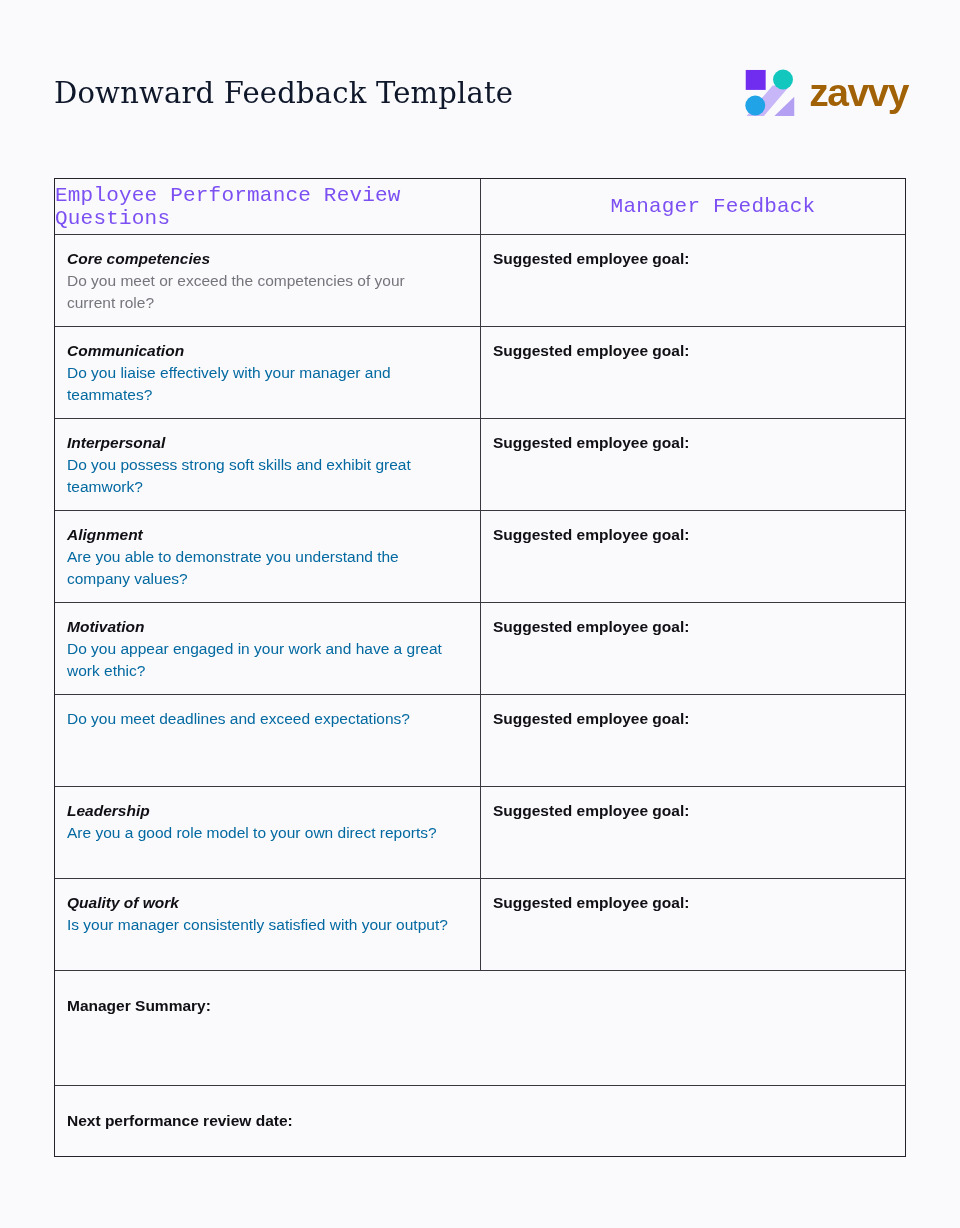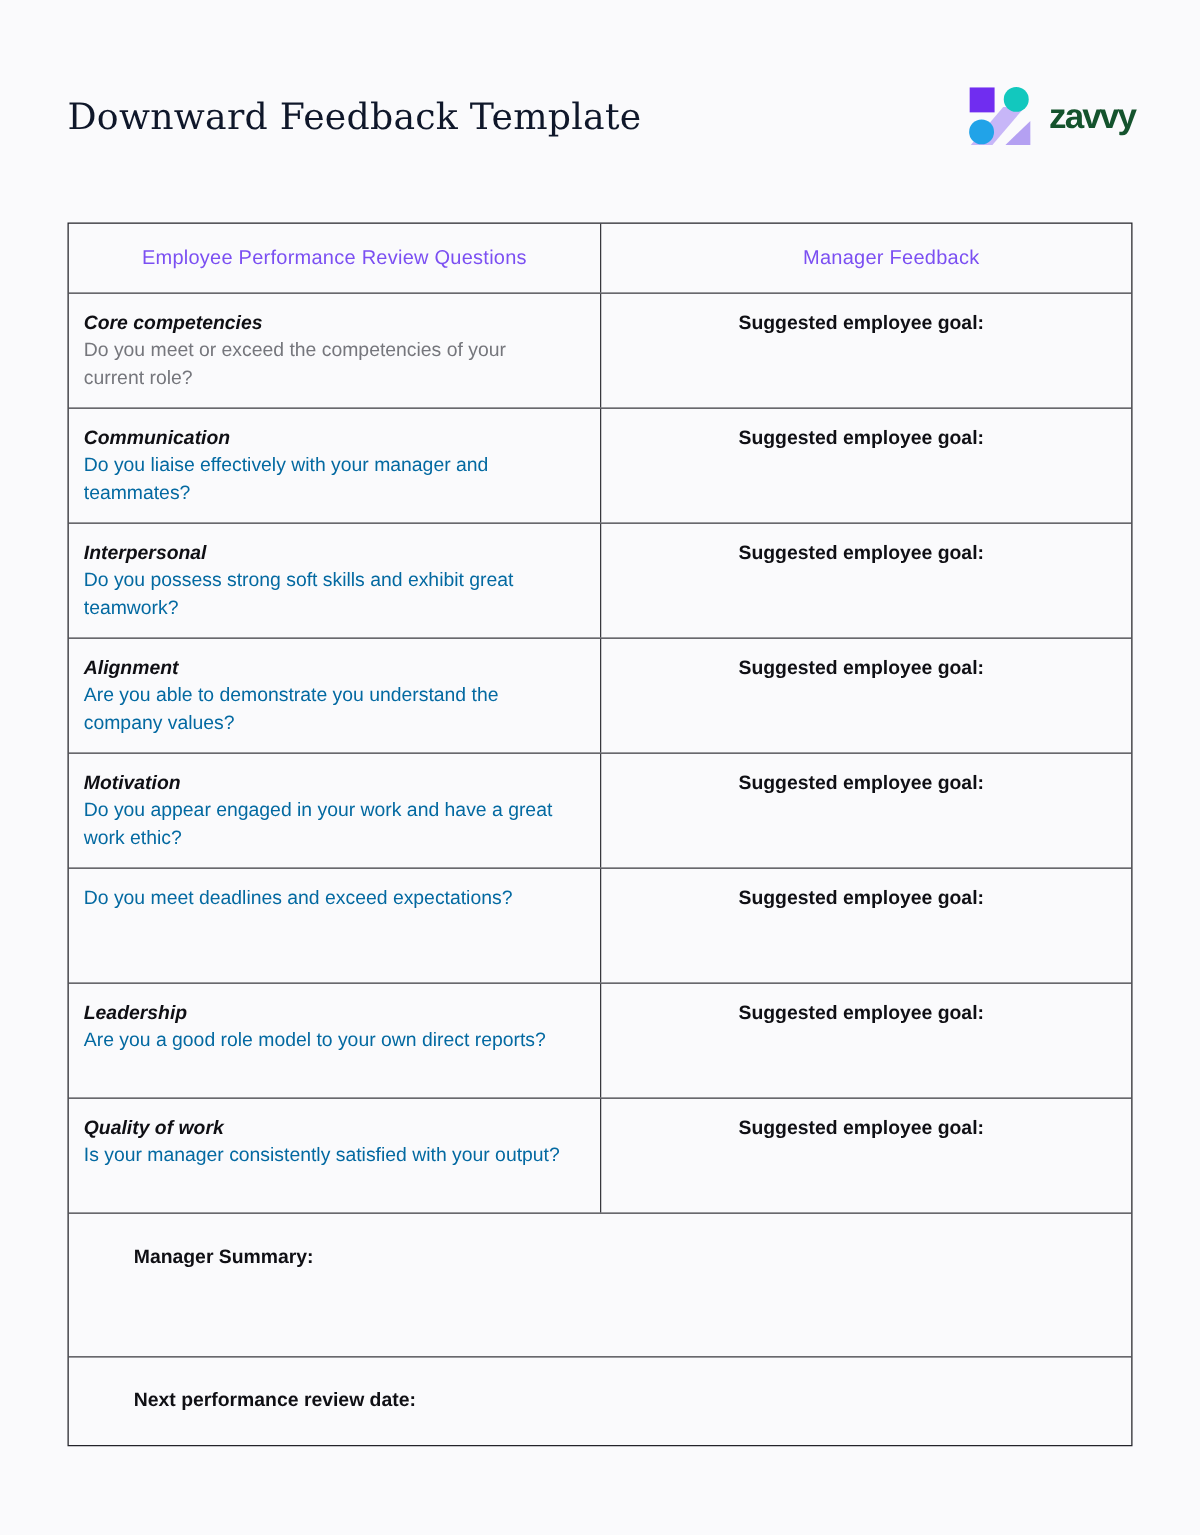--- a/index.html
+++ b/index.html
@@ -22,53 +22,53 @@
     color:#0f172a;margin:0;
   }
   .logo{display:flex;align-items:center;gap:13px;}
   .logo-icon{width:52px;height:49px;display:block;}
   .sq{fill:var(--logo-purple,#702DF0);}
   .c-teal{fill:var(--logo-teal,#12C8BE);}
   .c-blue{fill:var(--logo-blue,#21A3E8);}
   .lav{fill:var(--logo-lavender,#C7B6F8);}
   .lav2{fill:var(--logo-lavender2,#B4A0F2);}
   .wordmark{
-    font-size:28px;font-weight:700;letter-spacing:-1.5px;
-    color:#14532d;line-height:1;
+    font-size:39px;font-weight:700;letter-spacing:-1.5px;
+    color:#a16207;line-height:1;
   }
   
   .doc-table{
     position:absolute;top:178px;left:54px;width:852px;
     box-sizing:border-box;
     border:1.5px solid #232329;
     background:var(--page-bg,#FAFAFC);
   }
   .thead,.tr{
     display:grid;grid-template-columns:1fr 1fr;
     box-sizing:border-box;
   }
   .thead{height:55px;}
   .th{
     display:flex;align-items:center;justify-content:center;
-    font-family:Liberation Sans, sans-serif;
-    font-size:16px;letter-spacing:.2px;
+    font-family:Liberation Mono, monospace;
+    font-size:21px;letter-spacing:.2px;
     color:var(--accent,#7B4FF2);
     box-sizing:border-box;
   }
   .tr{height:92px;border-top:1px solid #38383e;}
   .td{box-sizing:border-box;padding:13px 20px 0 12px;}
   .td.q .row-title{font-size:15.5px;font-weight:700;line-height:22px;color:#0f0f14;font-style:italic;}
   .td.q .row-question{font-size:15.5px;line-height:22px;color:#0369a1;max-width:386px;}
   .td.q .row-question.muted{color:#75767c;}
   .td.f{border-left:1px solid #38383e;}
-  .feedback-label{font-size:15.5px;font-weight:700;line-height:22px;color:#0f0f14;text-align:center;}
+  .feedback-label{font-size:15.5px;font-weight:700;line-height:22px;color:#0f0f14;}
   .full-row{display:block;box-sizing:border-box;border-top:1px solid #38383e;}
   .full-row.summary{height:115px;padding:26px 20px 0 12px;}
   .full-row.next{height:71px;padding:26px 20px 0 12px;}
-  .full-label{font-size:15.5px;font-weight:700;color:#0f0f14;margin-left:40px;}
+  .full-label{font-size:15.5px;font-weight:700;color:#0f0f14;}
 </style>
 </head>
 <body>
 
 <div class="topbar">
   <h1 class="doc-title">Downward Feedback Template</h1>
   <div class="logo">
     <svg class="logo-icon" viewBox="0 0 60 56" aria-hidden="true">
       <polygon class="lav" points="33,20 53,20 23,55 3,55"></polygon>
       <polygon class="lav2" points="58,33 58,55 35,55"></polygon>

